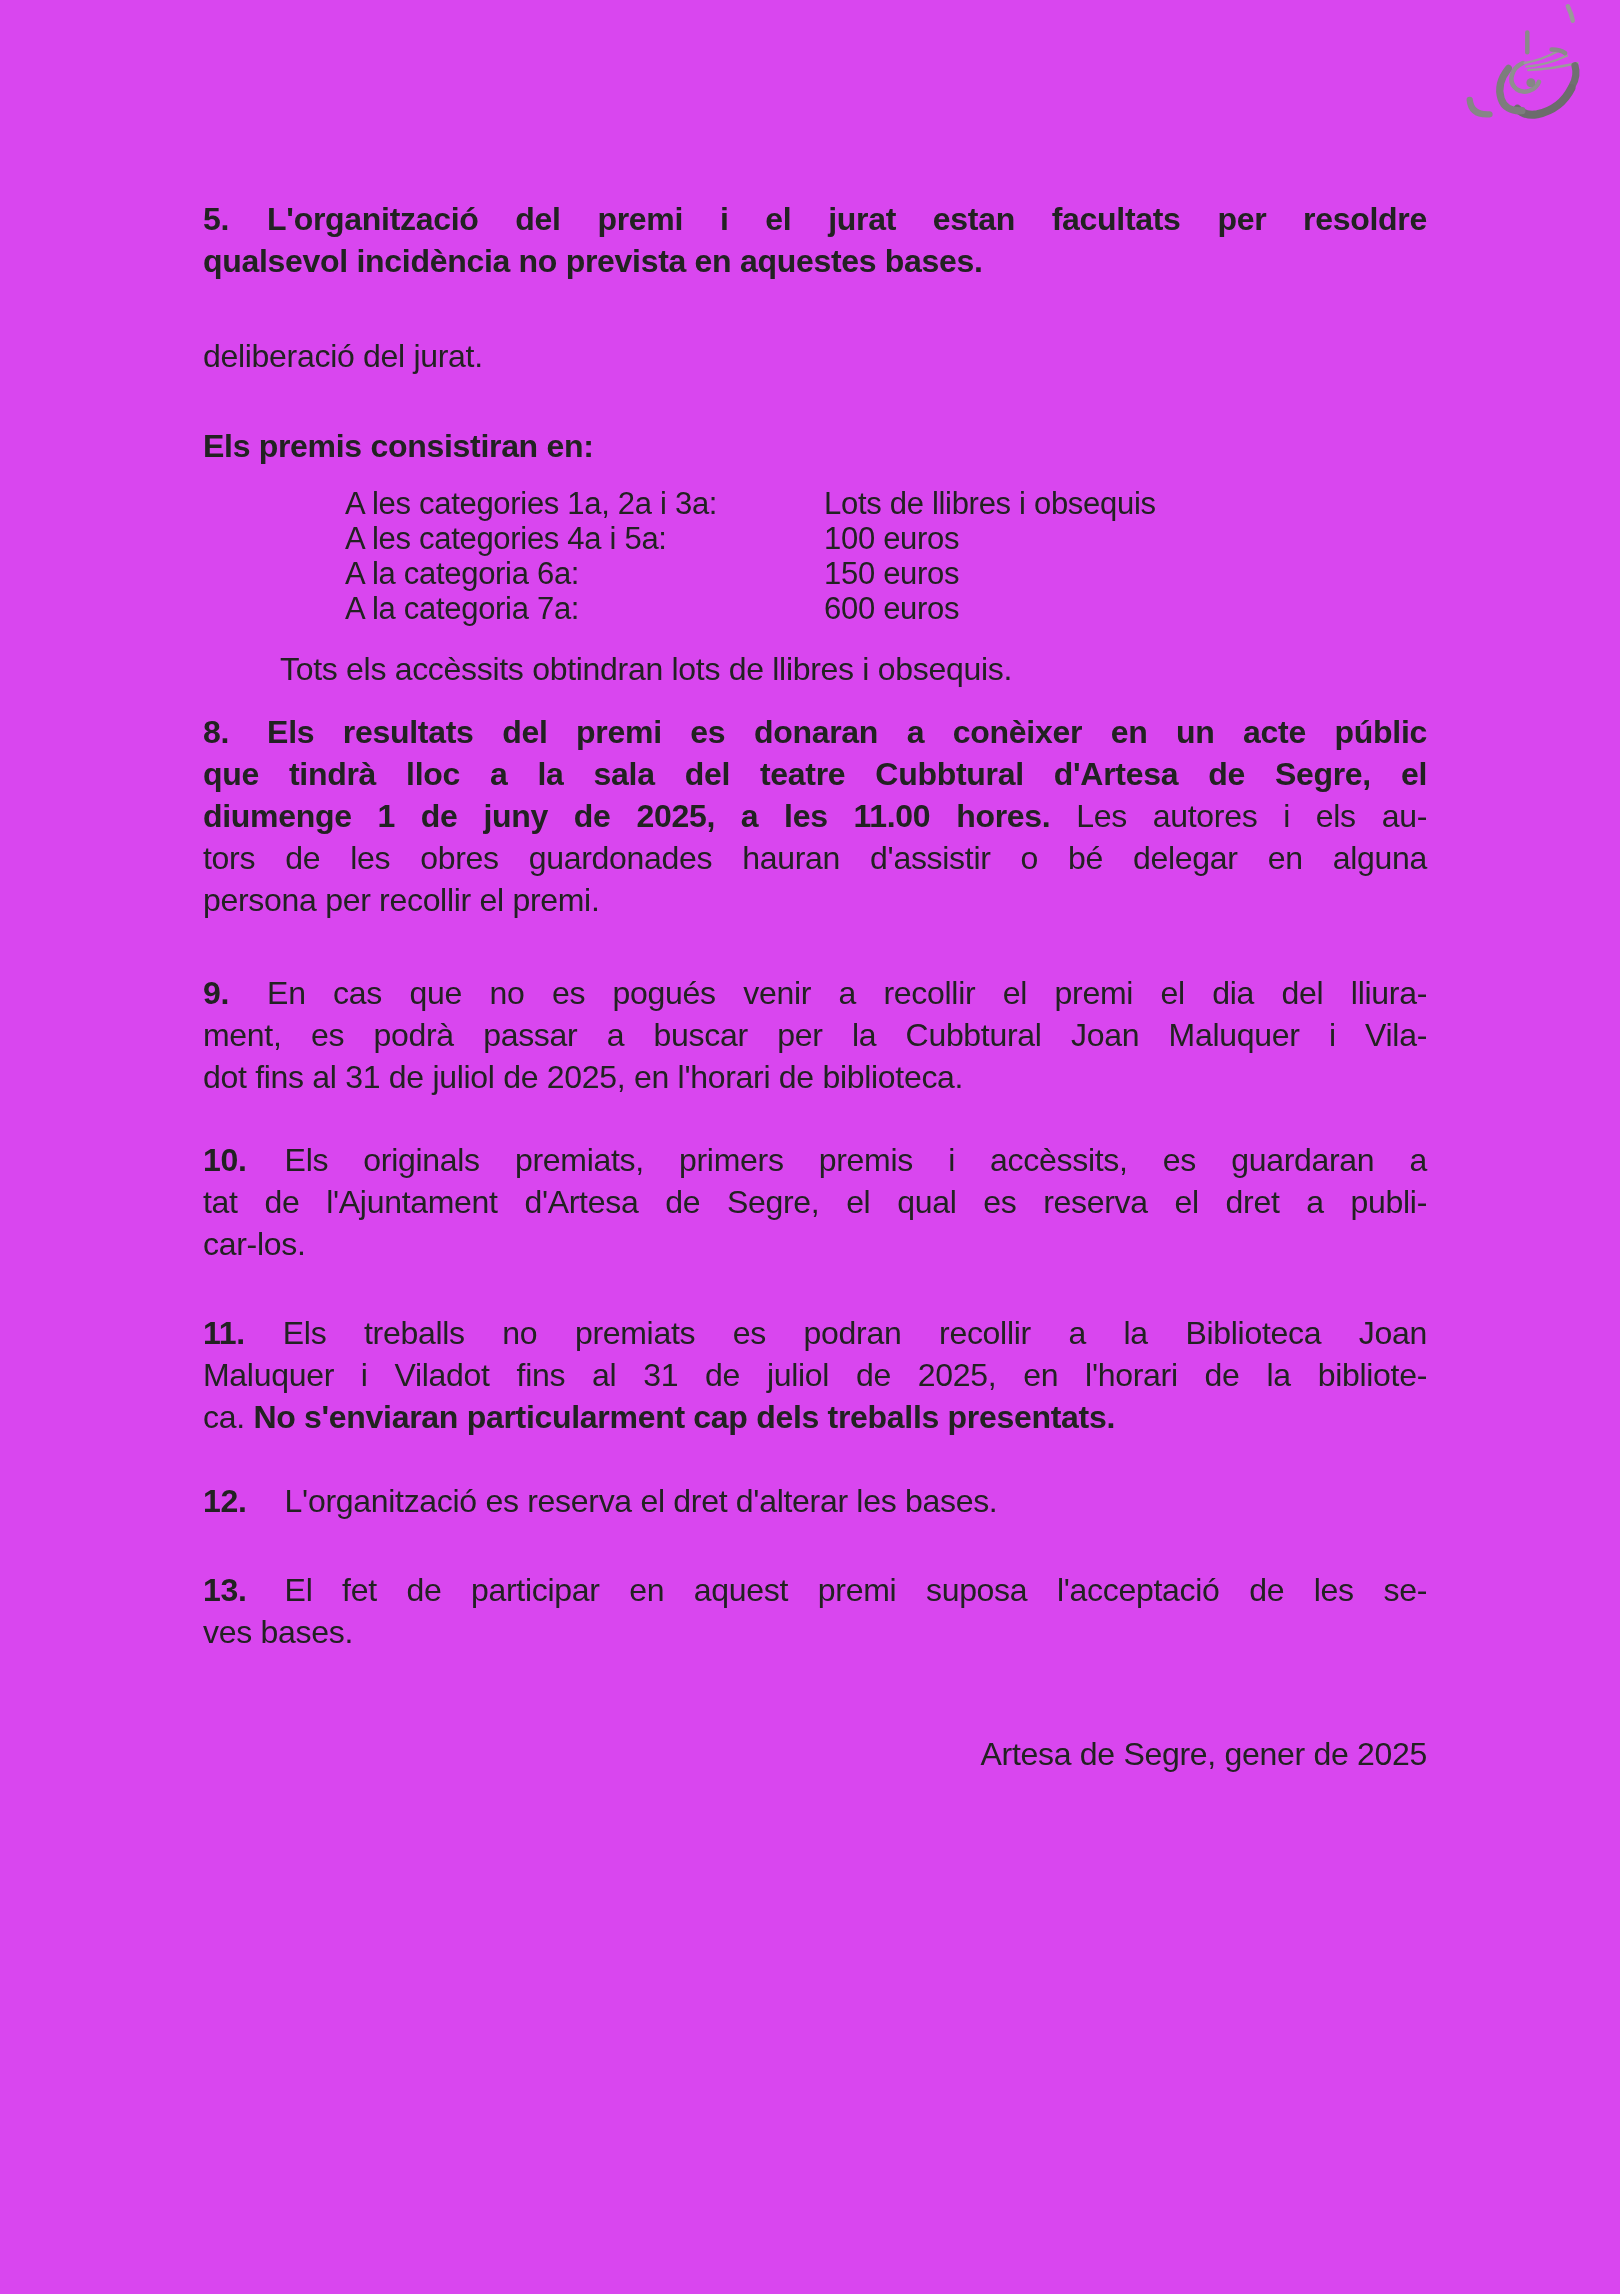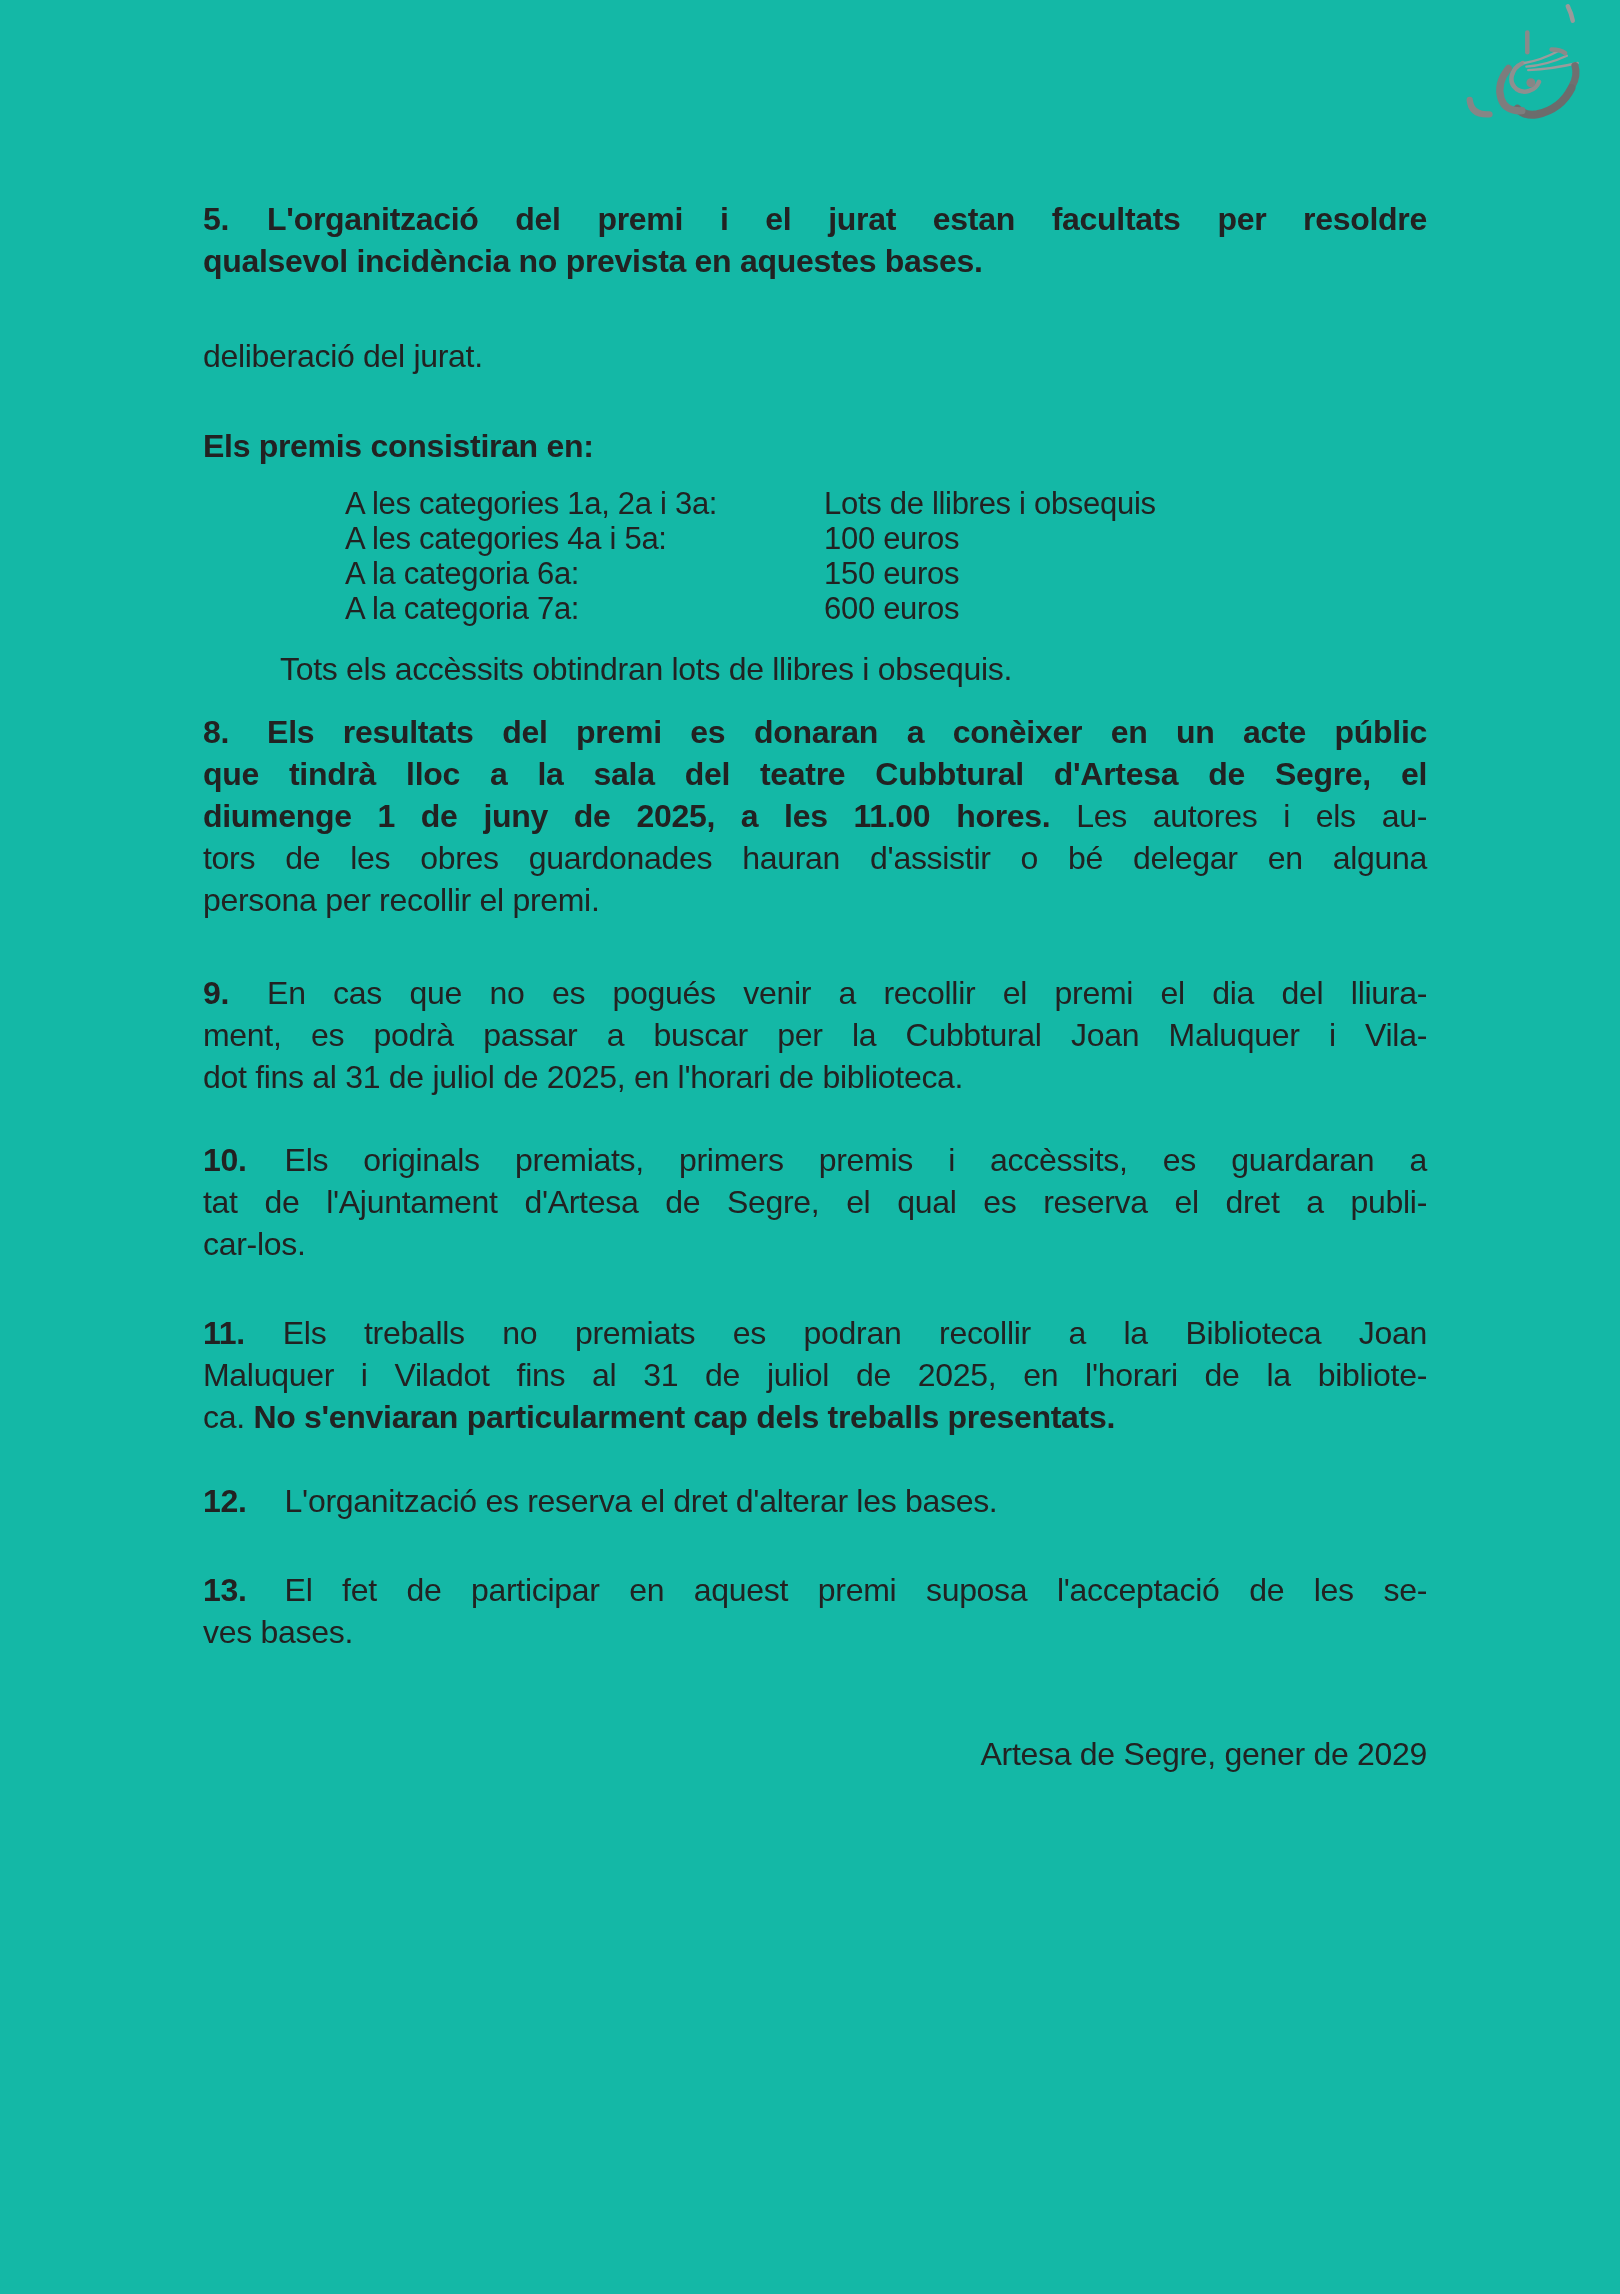--- a/index.html
+++ b/index.html
@@ -1,19 +1,19 @@
 <!DOCTYPE html>
 <html style="font-size:14.4px"><head>
 <meta charset="utf-8">
 <style>
   html,body{margin:0;padding:0;background:#ffffff;}
   .page{
     position:relative;
     width:1620px;height:2294px;
-    background:#14b8a6;
+    background:#d946ef;
     overflow:hidden;
     font-family:"Liberation Sans","DejaVu Sans",sans-serif;
     color:#222222;
   }
   .content{
     position:absolute;
     left:203px;top:198px;
     width:1224px;
   }
   
@@ -158,17 +158,17 @@
           <div class="ln"><span>ca. </span><span class="b">No s'enviaran particularment cap dels treballs presentats.</span></div>
         </div>
         <div class="item">
           <div class="ln"><span class="num">12.</span><span>L'organització es reserva el dret d'alterar les bases.</span></div>
         </div>
         <div class="item">
           <div class="ln jl"><span class="num">13.</span><span>El fet de participar en aquest premi suposa l'acceptació de les se-</span></div>
           <div class="ln"><span>ves bases.</span></div>
         </div>
       </div>
-    <div class="footer">Artesa de Segre, gener de 2029</div>
+    <div class="footer">Artesa de Segre, gener de 2025</div>
   </div>
 
 </div>
 
 
 </body></html>

